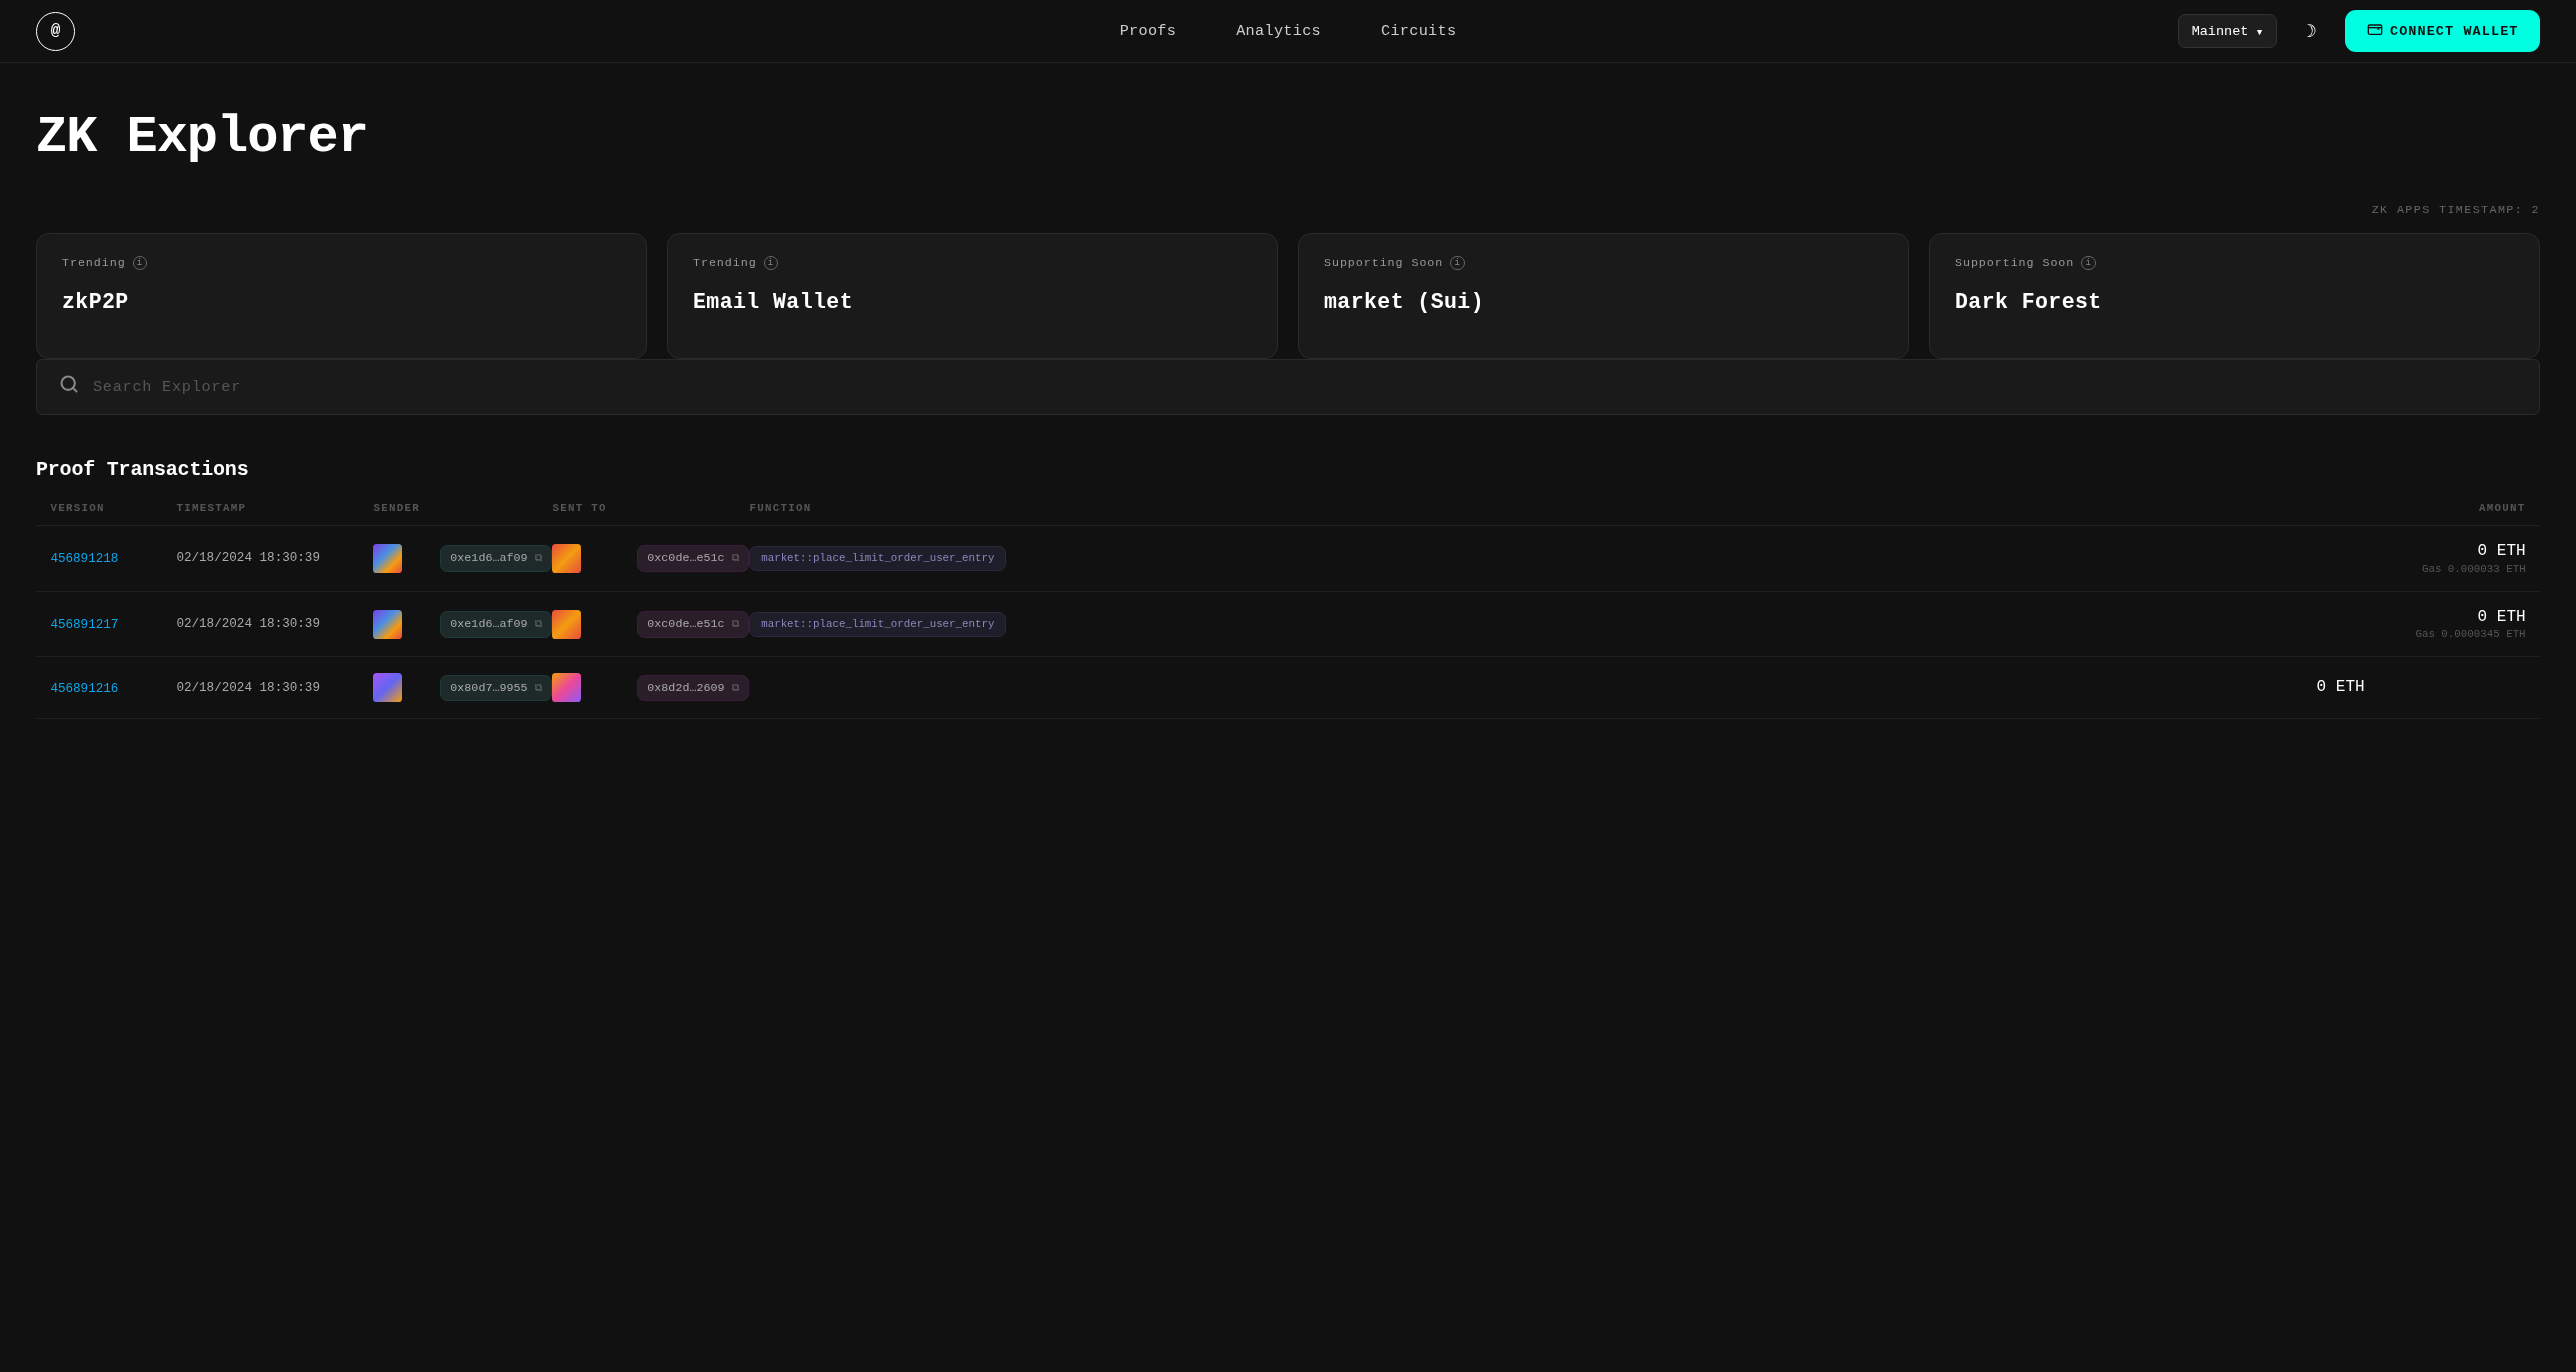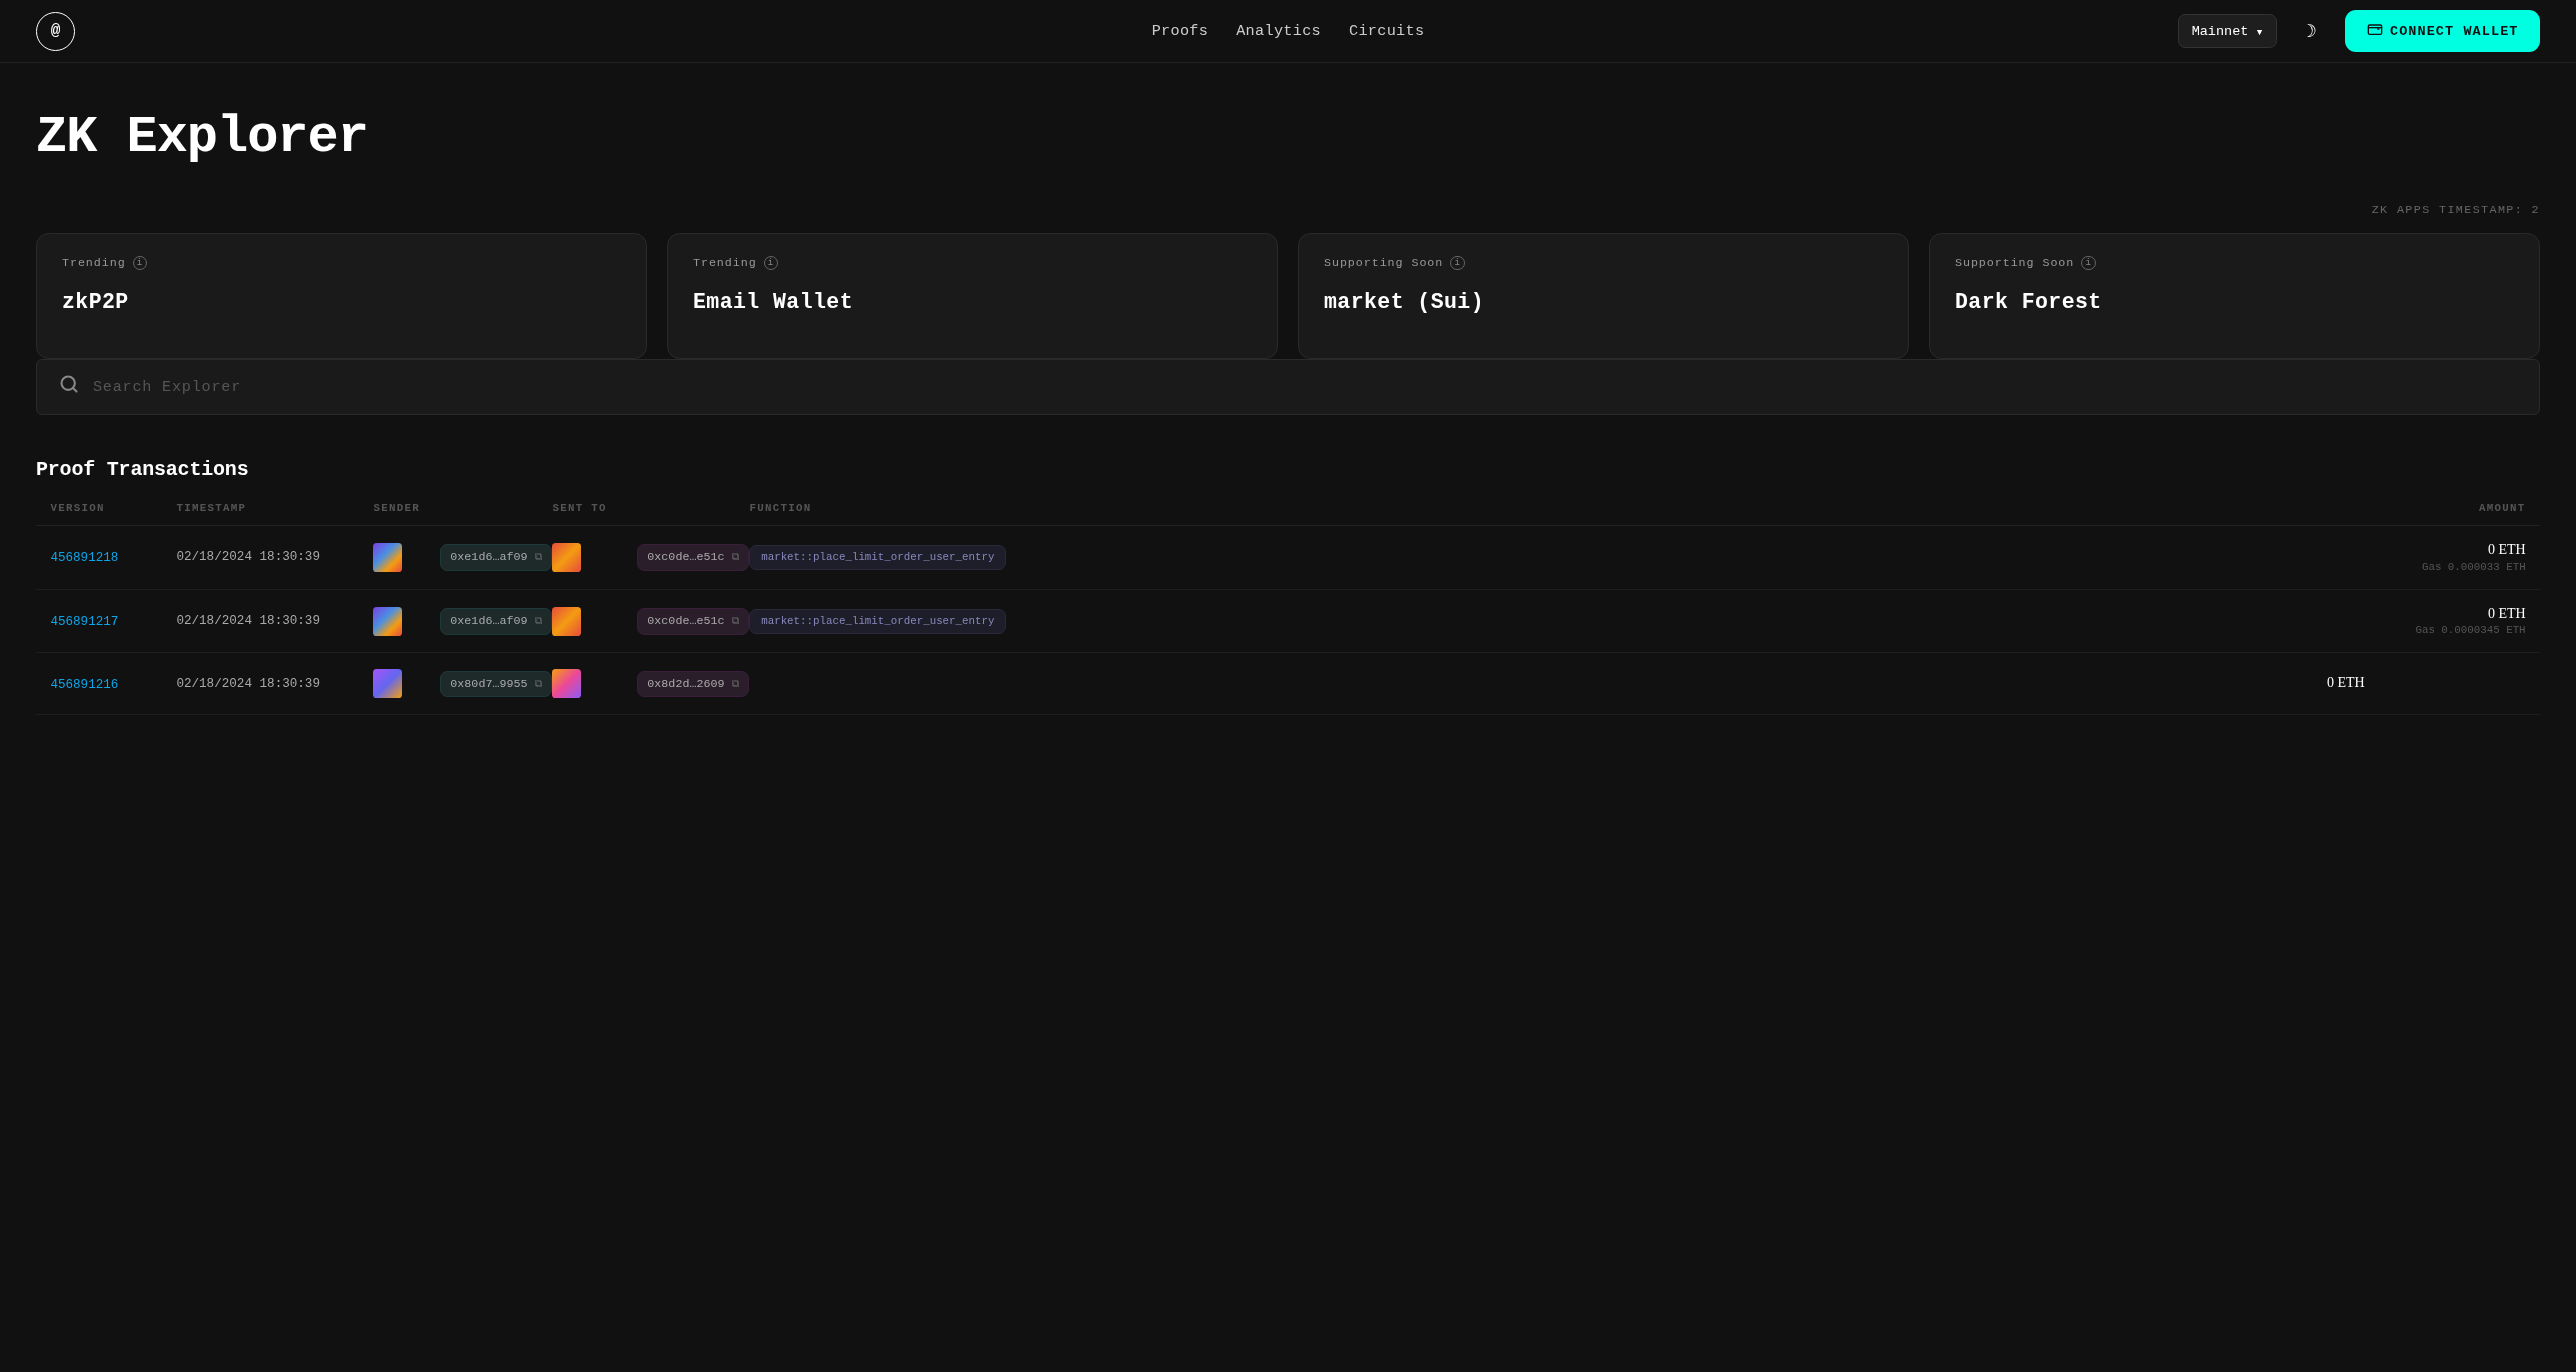--- a/index.html
+++ b/index.html
@@ -26,21 +26,21 @@
     }
     .nav-left { display: flex; align-items: center; gap: 10.8px; }
     .logo-circle {
       width: 39px; height: 39px;
       border: 1.8px solid #ffffff;
       border-radius: 50%;
       display: flex; align-items: center; justify-content: center;
       font-size: 16px; font-weight: bold; color: #fff;
     }
     .nav-center {
-      display: flex; align-items: center; gap: 28px;
+      display: flex; align-items: center; gap: 60px;
       position: absolute; left: 50%; transform: translateX(-50%);
     }
     .nav-link {
       color: #cccccc;
       text-decoration: none;
       font-size: 15.2px;
       letter-spacing: 0.02em;
       cursor: pointer;
     }
     .nav-right { display: flex; align-items: center; gap: 16px; }
@@ -230,21 +230,21 @@
       border: 0.9px solid #2a2a3a;
       border-radius: 7.2px;
       padding: 5.4px 10.8px;
       font-size: 10.8px;
       color: #8888bb;
       font-family: 'Courier New', monospace;
       display: inline-block;
     }
 
     .amount-cell { text-align: right; }
-    .amount-main { font-size: 14px; color: #fff; font-family: Liberation Serif, serif; }
+    .amount-main { font-size: 16px; color: #fff; }
     .amount-gas { font-size: 10.8px; color: #555; margin-top: 2.7px; }
   </style>
 </head>
 <body>
 
 <nav>
   <div class="nav-left">
     <div class="logo-circle">@</div>
   </div>
 

